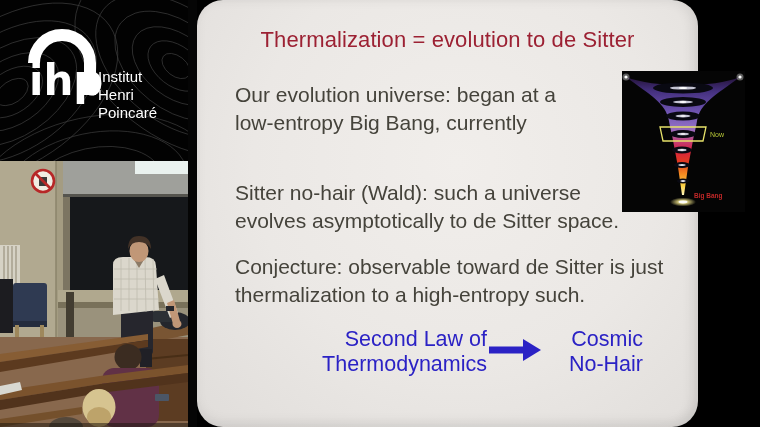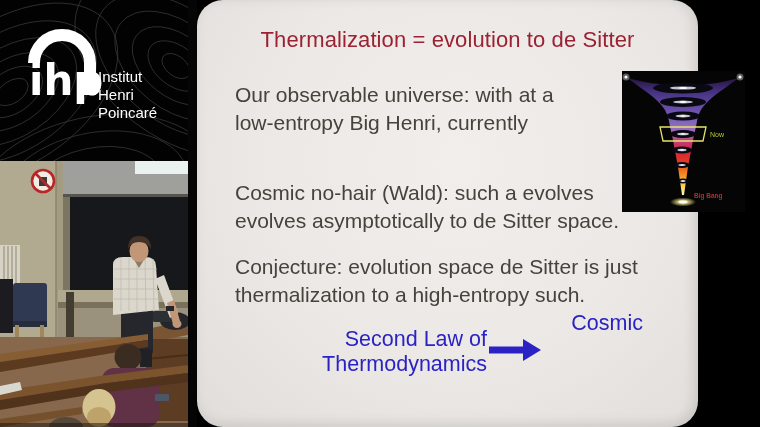--- a/index.html
+++ b/index.html
@@ -26,21 +26,21 @@
     color:#9c2133;font-size:22px;line-height:26px;letter-spacing:.1px;
   }
   .para{position:absolute;left:38px;color:#45433b;font-size:21px;line-height:28px;}
   .para div{white-space:nowrap;}
   .p1{top:81px;} .p2{top:179px;} .p3{top:253px;}
   .figure-box{position:absolute;left:425px;top:71px;width:123px;height:141px;}
   .blue-label{
     position:absolute;color:#2b22c5;font-size:21.5px;line-height:25px;text-align:right;
   }
   .blue-left{left:104px;top:327px;width:186px;}
-  .blue-right{left:354px;top:311px;width:92px;}
+  .blue-right{left:354px;top:327px;width:92px;}
   .arrow-box{position:absolute;left:290px;top:337px;width:54px;height:26px;}
 </style>
 </head>
 <body>
 
 <div class="stage">
 
   <div class="left-col">
 
     <div class="logo-panel">
@@ -192,31 +192,31 @@
     </div>
   </div>
 
   <div class="divider"></div>
 
   <div class="slide">
 
     <div class="slide-title">Thermalization = evolution to de Sitter</div>
 
     <div class="para p1">
-      <div>Our observable universe: with at a</div>
-      <div>low-entropy Big Henri, currently</div>
+      <div>Our evolution universe: began at a</div>
+      <div>low-entropy Big Bang, currently</div>
     </div>
 
     <div class="para p2">
-      <div>Cosmic no-hair (Wald): such a evolves</div>
+      <div>Sitter no-hair (Wald): such a universe</div>
       <div>evolves asymptotically to de Sitter space.</div>
     </div>
 
     <div class="para p3">
-      <div>Conjecture: evolution space de Sitter is just</div>
+      <div>Conjecture: observable toward de Sitter is just</div>
       <div>thermalization to a high-entropy such.</div>
     </div>
 
     <div class="figure-box">
       <svg width="123" height="141" viewBox="0 0 123 141">
         <defs>
           <linearGradient id="funnelGrad" x1="0" y1="0" x2="0" y2="1">
             <stop offset="0" stop-color="#241238"></stop>
             <stop offset="0.12" stop-color="#44307e"></stop>
             <stop offset="0.30" stop-color="#6f54b2"></stop>
@@ -299,16 +299,17 @@
 
     <div class="arrow-box">
       <svg width="54" height="26" viewBox="0 0 54 26">
         <line x1="2" y1="13" x2="38" y2="13" stroke="#2b22c5" stroke-width="7"></line>
         <polygon points="36,2 54,13 36,24" fill="#2b22c5"></polygon>
       </svg>
     </div>
 
     <div class="blue-label blue-right">
       <div>Cosmic</div>
+      <div>No-Hair</div>
     </div>
 
   </div>
 </div>
 
 </body></html>

